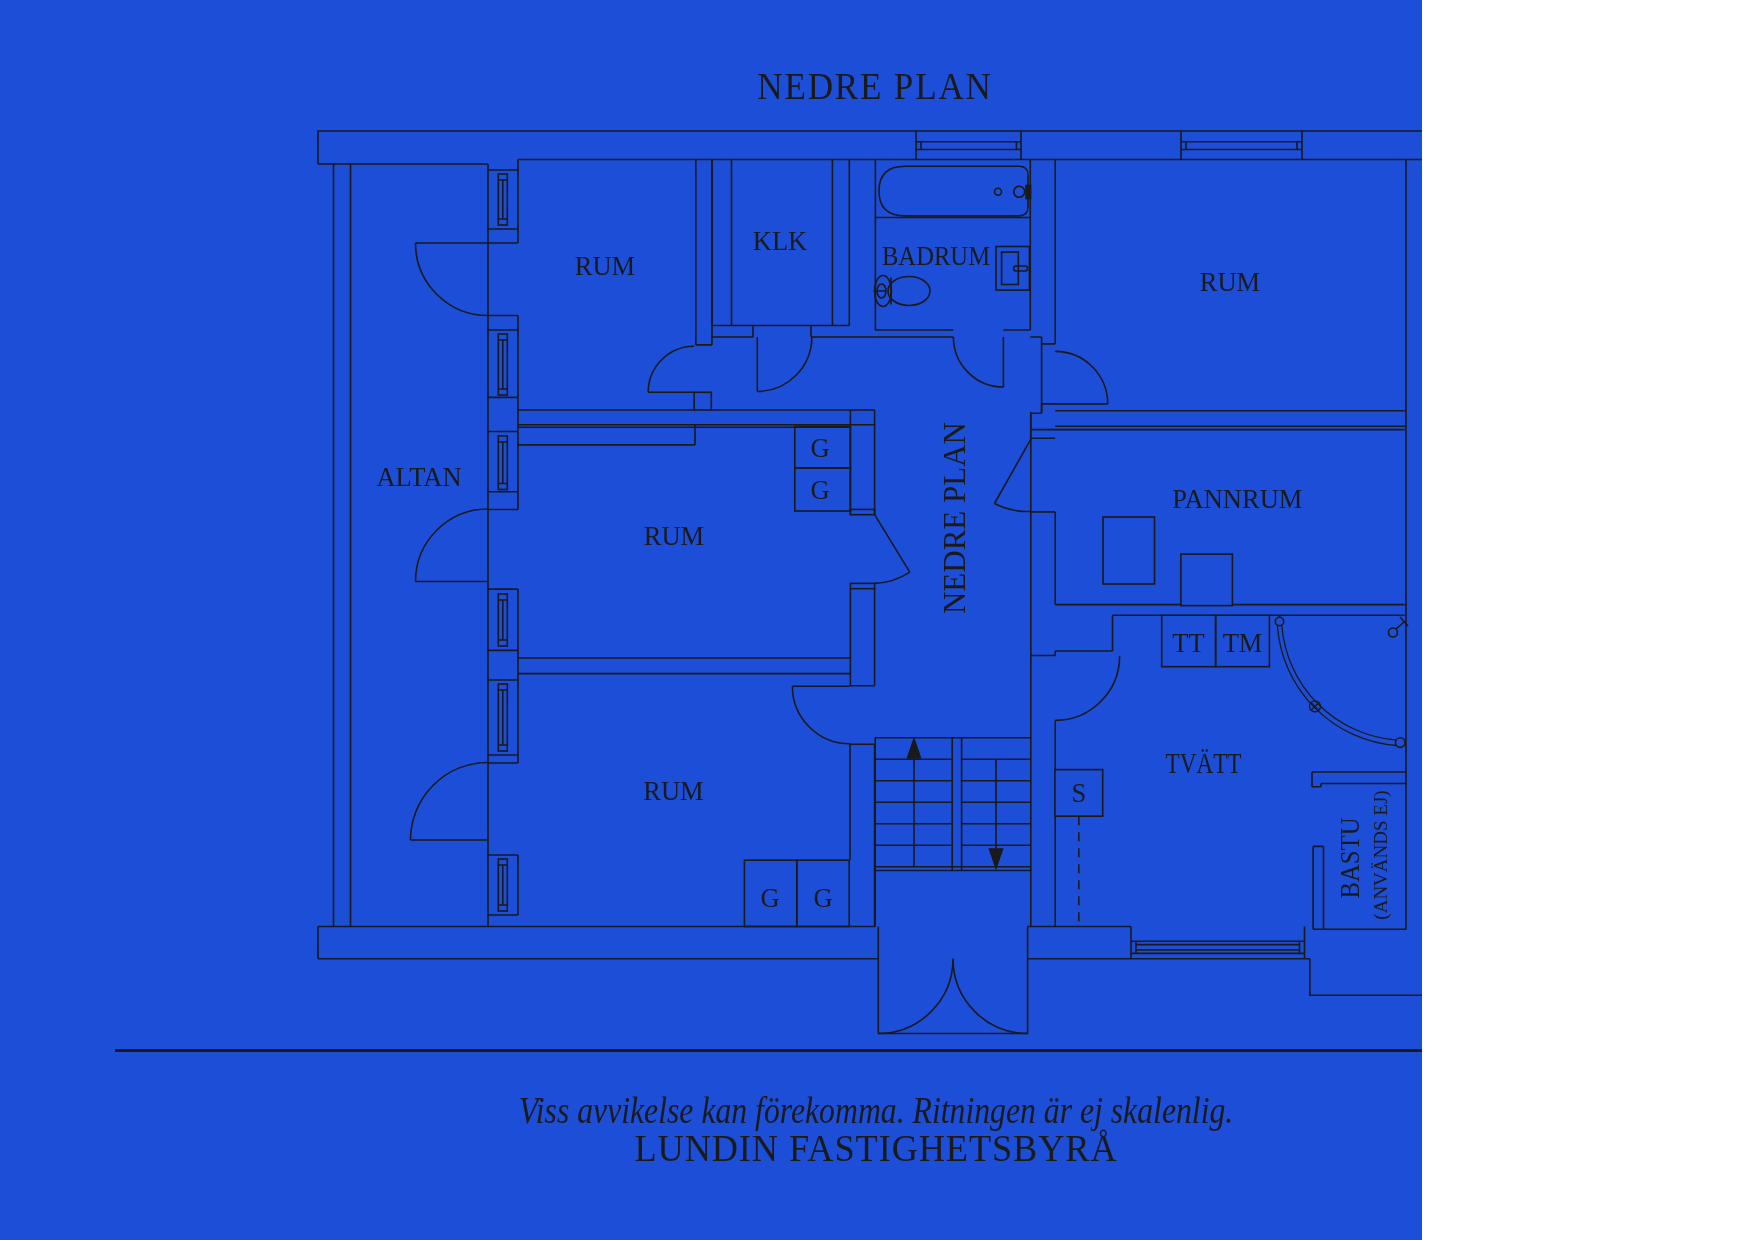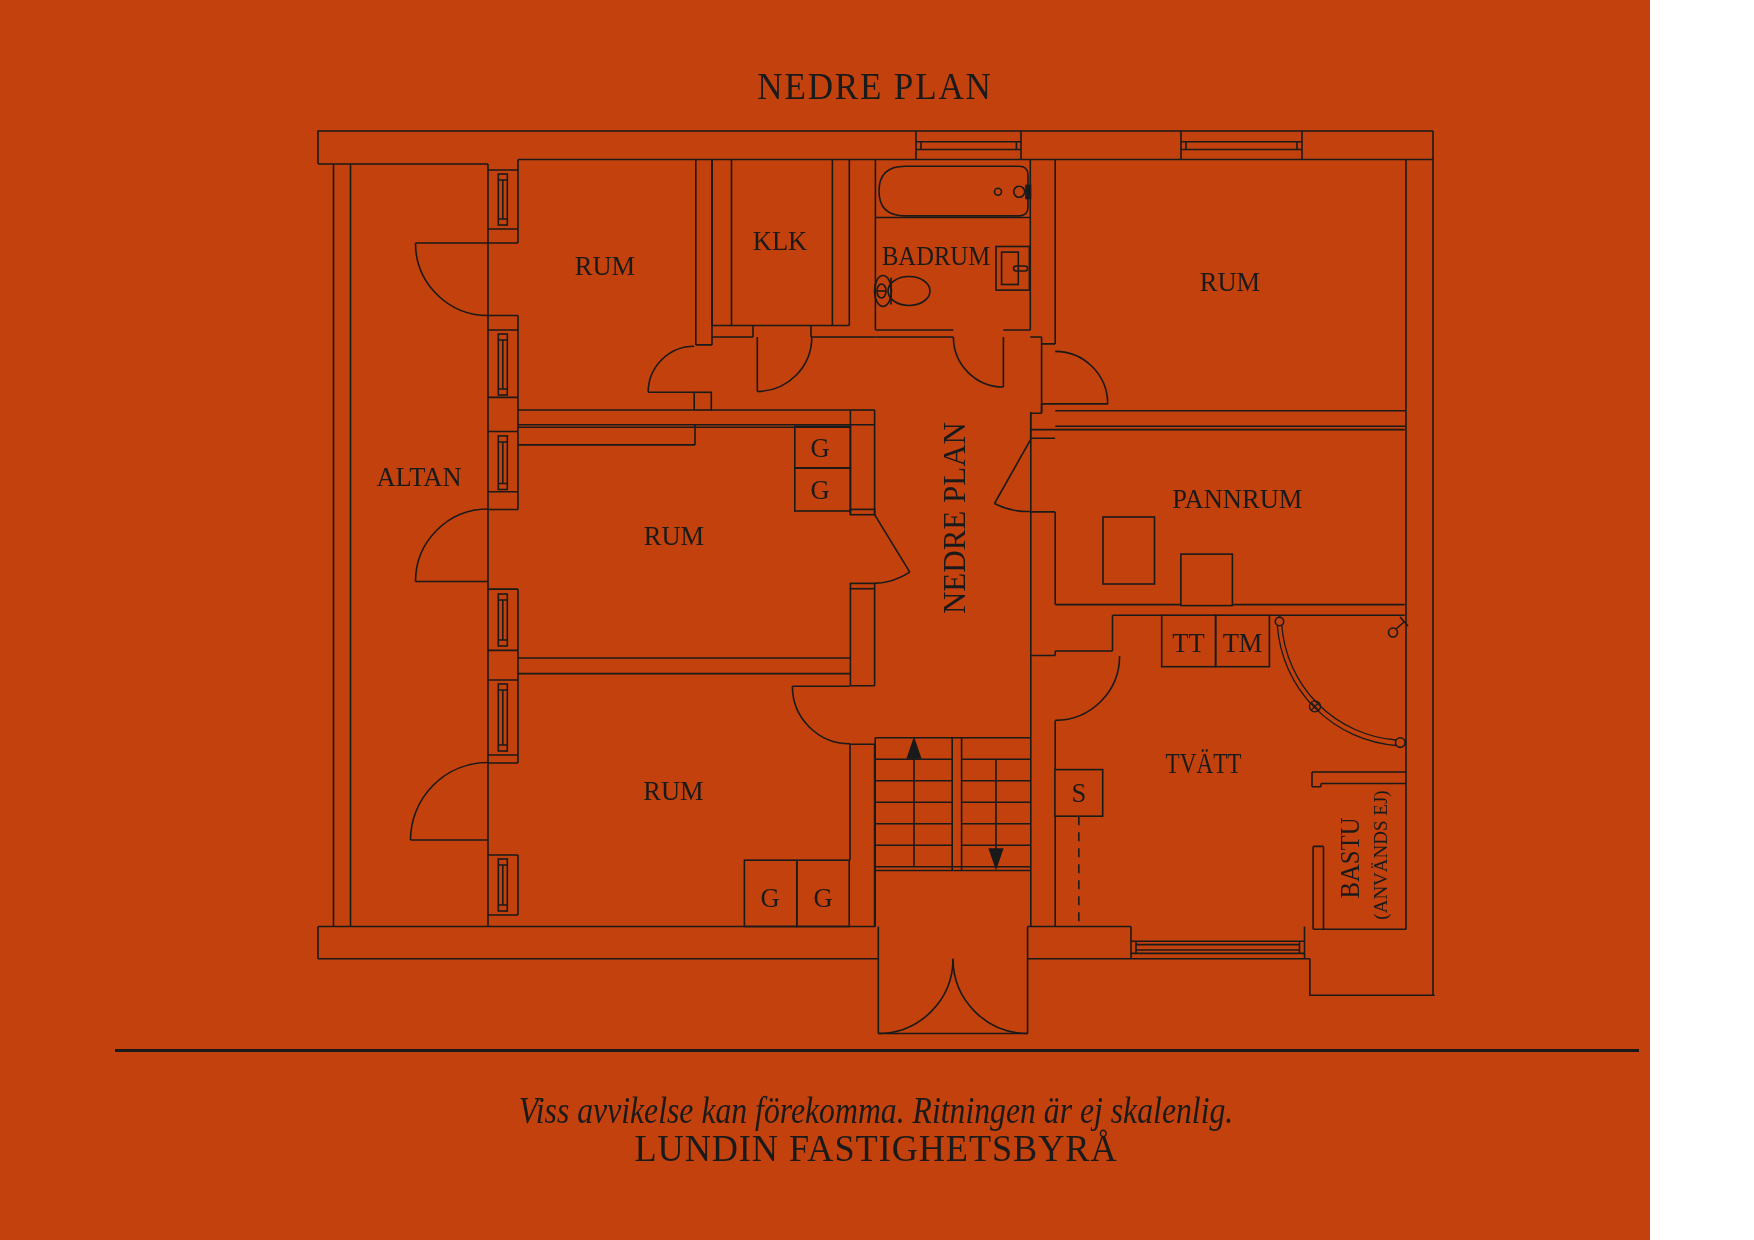--- a/index.html
+++ b/index.html
@@ -1,16 +1,16 @@
 <!DOCTYPE html>
 <html><head>
 <meta charset="utf-8">
 <style>
 html,body{margin:0;padding:0;background:#ffffff;}
-#page{position:relative;width:1650px;height:1240px;background:#c2410c;overflow:hidden;}
+#page{position:relative;width:1422px;height:1240px;background:#1d4ed8;overflow:hidden;}
 svg{display:block;}
 text{font-family:"Liberation Serif", serif;fill:#1a1a1a;}
 .rm{font-size:26.5px;letter-spacing:0px;}
 </style>
 </head>
 <body>
 <div id="page">
 <svg width="1754" height="1240" viewBox="0 0 1754 1240" fill="none" stroke="#1a1a1a" stroke-width="1.6" stroke-linecap="butt">
 
 <text transform="translate(875 99) scale(0.9 1)" text-anchor="middle" stroke="none" style="font-size:39px;letter-spacing:2px;">NEDRE PLAN</text>

